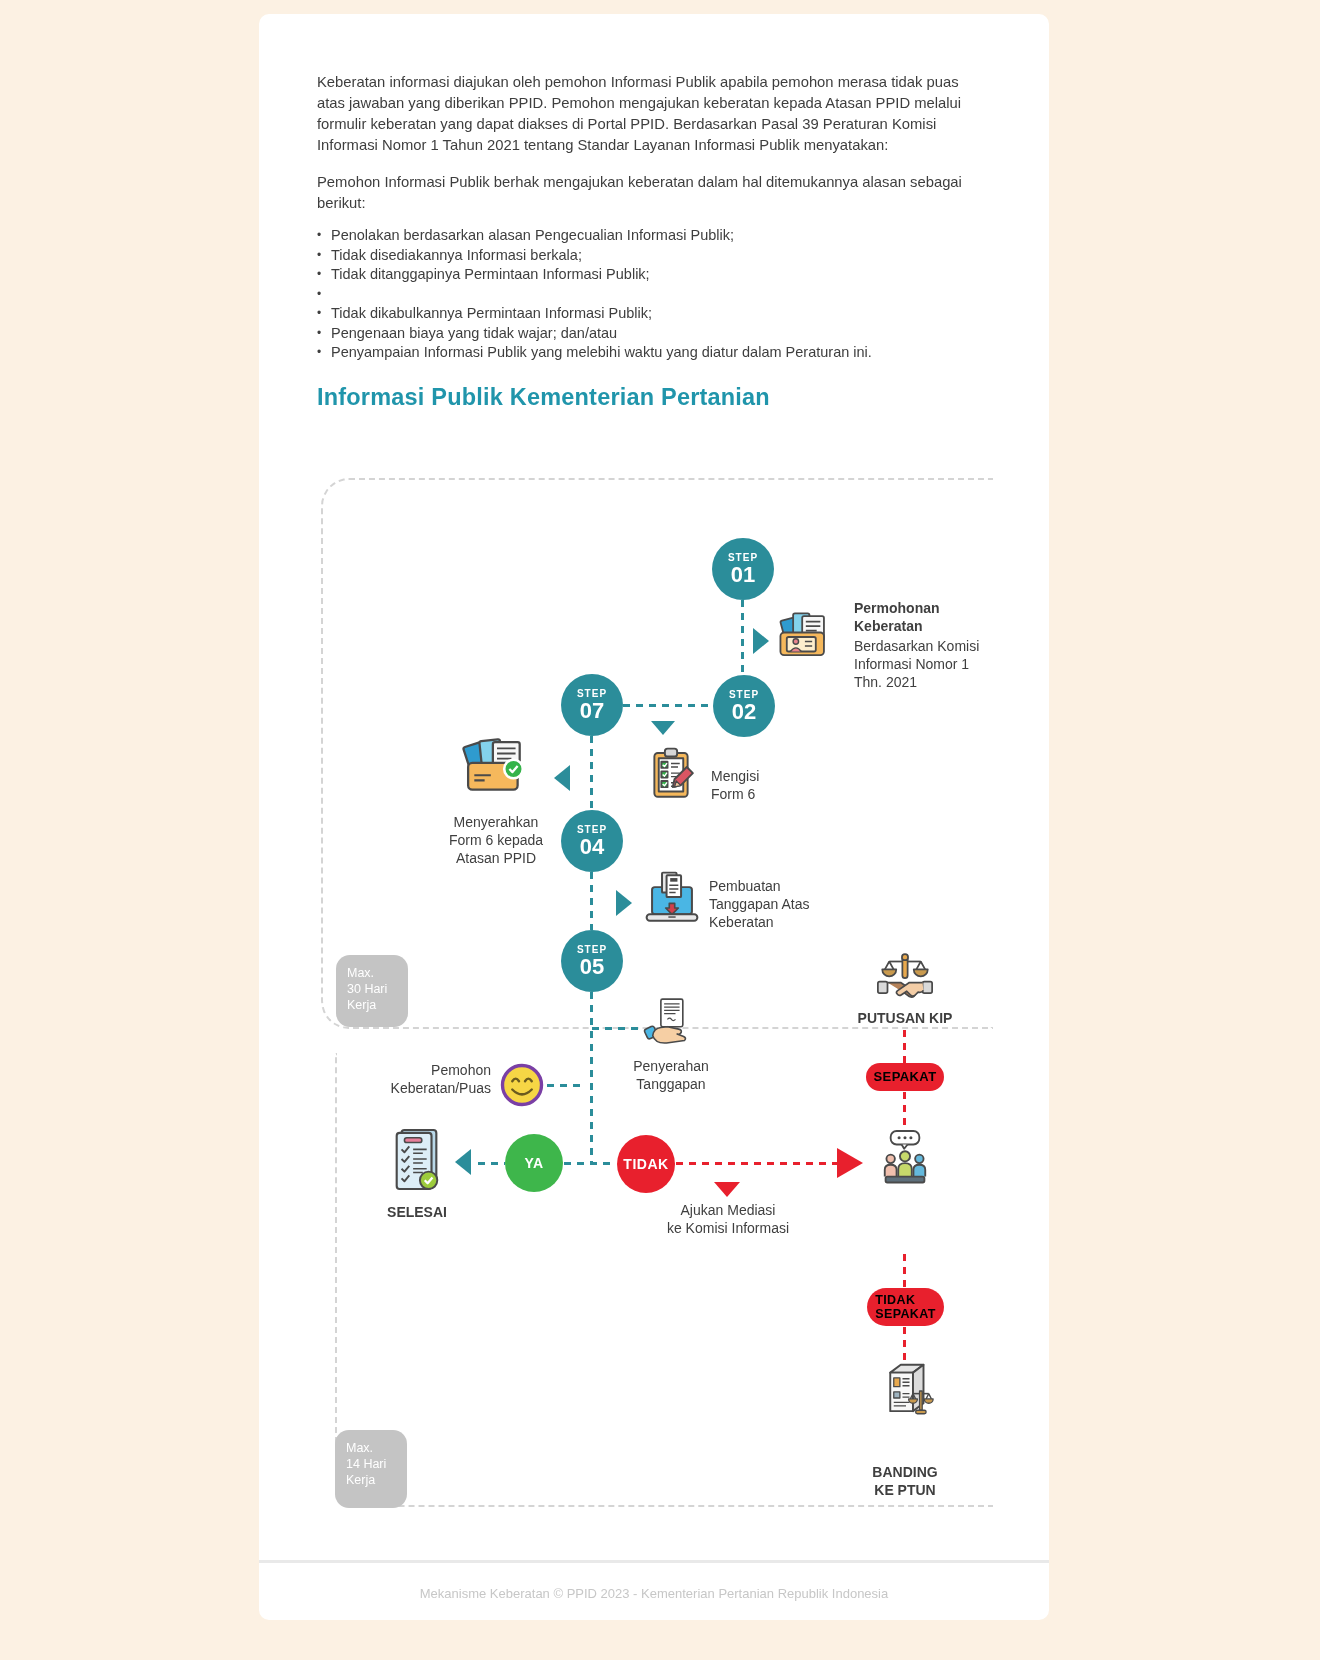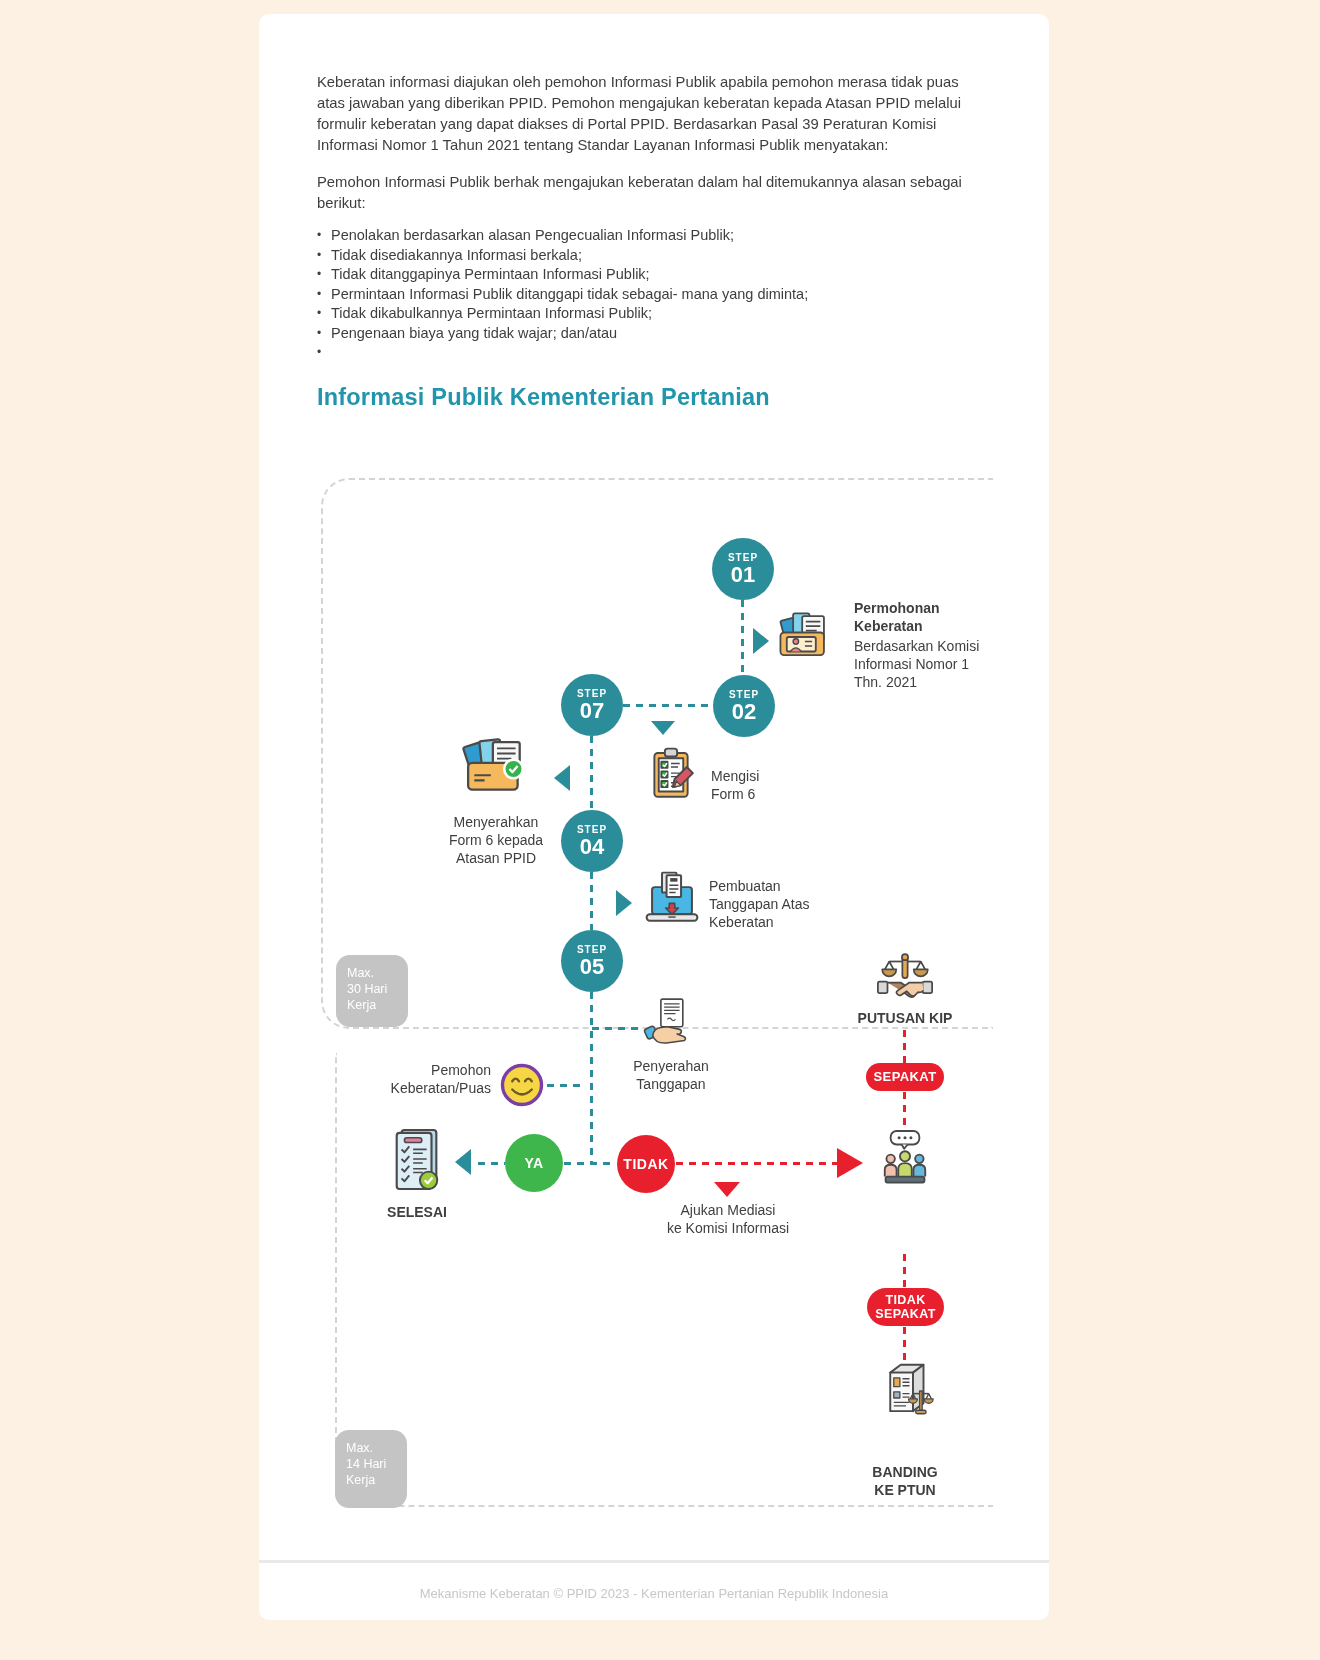--- a/index.html
+++ b/index.html
@@ -30,22 +30,22 @@
   }
   .step .w{font-size:10px;line-height:12px;letter-spacing:1px;}
   .step .n{font-size:22px;line-height:22px;}
   .decision{
     position:absolute;width:58px;height:58px;border-radius:50%;color:#fff;font-weight:700;font-size:14px;
     display:flex;align-items:center;justify-content:center;letter-spacing:.5px;
   }
   .decision.green{background:#3eb64b;}
   .decision.red{background:#e8202d;}
   .badge{
-    position:absolute;background:#e8202d;color:#ffffff;font-weight:700;font-size:13px;line-height:14px;
-    display:flex;align-items:center;justify-content:center;text-align:center;letter-spacing:.4px;
+    position:absolute;background:#e8202d;color:#000000;font-weight:700;font-size:13px;line-height:14px;
+    display:flex;align-items:center;justify-content:center;letter-spacing:.4px;
   }
   .region{position:absolute;border:2px dashed #d4d4d4;}
   .region.r1{border-right:none;border-radius:28px 0 0 28px;}
   .region.r2{border-right:none;border-top:none;border-radius:0 0 0 28px;}
   .maxbox{
     position:absolute;background:#c4c4c4;color:#fff;border-radius:14px;
     font-size:12.5px;line-height:16px;padding:10px 0 8px 11px;box-sizing:border-box;
   }
   .dv{position:absolute;width:3px;}
   .dh{position:absolute;height:3px;}
@@ -79,32 +79,32 @@
     <div class="li">
         <span class="dot">•</span>
         <span>Tidak disediakannya Informasi berkala;</span>
       </div>
     <div class="li">
         <span class="dot">•</span>
         <span>Tidak ditanggapinya Permintaan Informasi Publik;</span>
       </div>
     <div class="li">
         <span class="dot">•</span>
-        <span>Permintaan Informasi Publik ditanggapi tidak sebagai- mana yang diminta;</span>
       </div>
     <div class="li">
         <span class="dot">•</span>
         <span>Tidak dikabulkannya Permintaan Informasi Publik;</span>
       </div>
     <div class="li">
         <span class="dot">•</span>
         <span>Pengenaan biaya yang tidak wajar; dan/atau</span>
       </div>
     <div class="li">
         <span class="dot">•</span>
+        <span>Penyampaian Informasi Publik yang melebihi waktu yang diatur dalam Peraturan ini.</span>
       </div>
   </div>
 
   <div class="heading">
     <div>Informasi Publik Kementerian Pertanian</div>
   </div>
 
   <div class="flow">
 
     <div class="region r1" style="left:62px;top:464px;width:670px;height:547px;"></div>

